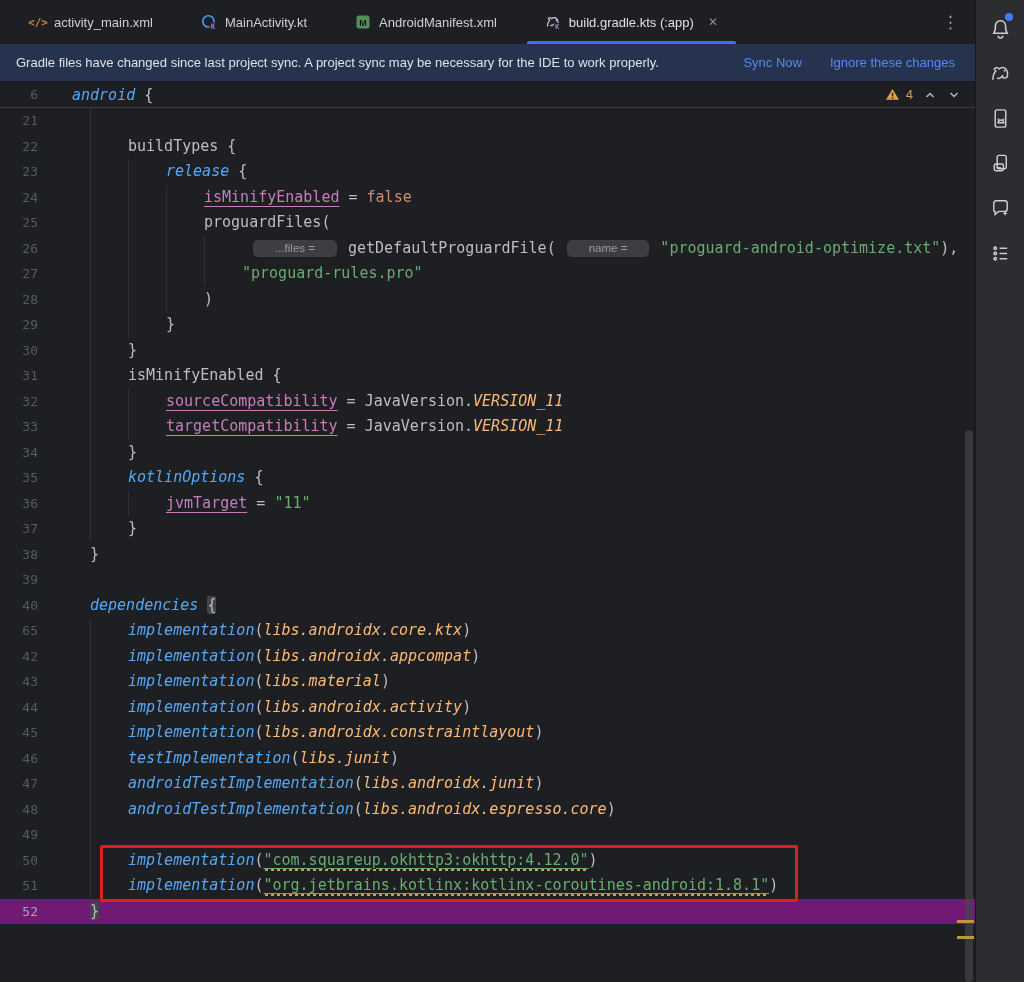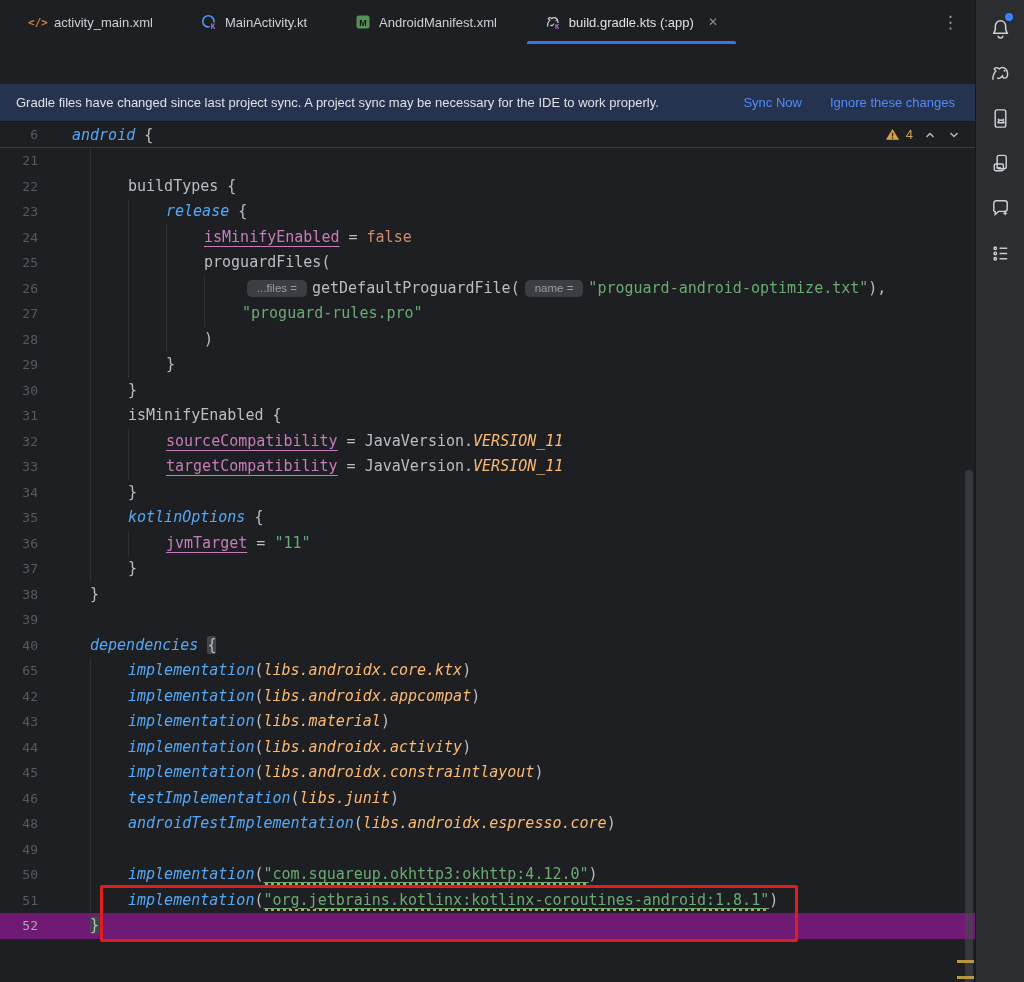--- a/index.html
+++ b/index.html
@@ -16,21 +16,21 @@
   .tab .underline { position:absolute; left:6px; right:6px; bottom:0; height:3px;
                     background:#3574f0; border-radius:2px 2px 0 0; }
   .tab .close { color:#8c8e94; font-size:12px; margin-left:6px; }
   .more { margin-left:auto; margin-right:16px; align-self:center; color:#9da0a8;
           font-size:17px; letter-spacing:0; line-height:1; }
   .ticon { width:16px; height:16px; display:inline-flex; align-items:center; justify-content:center; flex:none; }
   .xmlglyph { color:#cc8242; font-family:"DejaVu Sans Mono",monospace; font-size:11px; font-weight:bold; }
 
   
   .banner { height:37px; background:#26334f; display:flex; align-items:center;
-            padding:0 20px 0 16px; font-size:13px; color:#dfe1e5;margin-top:40px; }
+            padding:0 20px 0 16px; font-size:13px; color:#dfe1e5; }
   .banner .actions { margin-left:auto; display:flex; gap:28px; }
   .banner a { color:#548af7; text-decoration:none; font-size:13px; cursor:pointer; }
 
   
   .editor { position:relative; flex:1; background:#1e1f22; overflow:hidden; }
   .sticky { height:27px; display:flex; align-items:center; background:#1e1f22;
             border-top:1px solid #17181b; border-bottom:1px solid #393b40; }
   .gutter { flex:none; width:72px; text-align:right; padding-right:34px;
             font-family:"DejaVu Sans Mono",monospace; font-size:13px; color:#555b63; }
   .lbody { flex:1; white-space:pre; font-family:"DejaVu Sans Mono",monospace;
@@ -54,21 +54,21 @@
              text-decoration-thickness:1px; }
   .tk-pit  { color:#fdba74; font-style:italic; }
   .tk-kw   { color:#cf8e6d; }
   .tk-str  { color:#6aab73; }
   .tk-dep  { color:#6aab73; text-decoration:underline; text-underline-offset:3px;
              position:relative; }
   .tk-dep::after { content:""; position:absolute; left:2px; right:2px; bottom:-2px; height:2px;
              background:repeating-linear-gradient(90deg,#c7a24a 0 3px,transparent 3px 6px); }
   .tk-inlay { display:inline-block; background:#3c3e43; color:#9a9da4;
               font-family:"Liberation Sans",sans-serif; font-style:normal; font-size:11.5px;
-              line-height:15px; padding:1px 10px; border-radius:5px; margin:0 5px;
+              line-height:15px; padding:1px 22px; border-radius:5px; margin:0 11px;
               vertical-align:1px; }
   .tk-brhl { color:#bcbec4; background:#43454a; border-radius:2px; }
 
   
   .redbox { position:absolute; left:100px; top:764px; width:698px; height:57px;
             border:3px solid #e01e1e; border-radius:2px; pointer-events:none; z-index:5; }
   .scroll-thumb { position:absolute; right:2px; top:349px; width:8px; height:552px;
                   background:#45474d; opacity:.65; border-radius:4px; }
   .stripe-mark { position:absolute; right:1px; width:17px; height:3px; background:#b9973a; z-index:6; }
   .stripe-mark.m1 { top:839px; }
@@ -264,20 +264,24 @@
           </div>
           <div class="line">
             <span class="gutter">45</span>
             <span class="lbody"><span class="ind"></span><span class="tk-fn">implementation</span><span class="tk-pl">(</span><span class="tk-pit">libs.androidx.constraintlayout</span><span class="tk-pl">)</span></span>
           </div>
           <div class="line">
             <span class="gutter">46</span>
             <span class="lbody"><span class="ind"></span><span class="tk-fn">testImplementation</span><span class="tk-pl">(</span><span class="tk-pit">libs.junit</span><span class="tk-pl">)</span></span>
           </div>
           <div class="line">
+            <span class="gutter">47</span>
+            <span class="lbody"><span class="ind"></span><span class="tk-fn">androidTestImplementation</span><span class="tk-pl">(</span><span class="tk-pit">libs.androidx.junit</span><span class="tk-pl">)</span></span>
+          </div>
+          <div class="line">
             <span class="gutter">48</span>
             <span class="lbody"><span class="ind"></span><span class="tk-fn">androidTestImplementation</span><span class="tk-pl">(</span><span class="tk-pit">libs.androidx.espresso.core</span><span class="tk-pl">)</span></span>
           </div>
           <div class="line">
             <span class="gutter">49</span>
             <span class="lbody"><span class="ind"></span></span>
           </div>
           <div class="line">
             <span class="gutter">50</span>
             <span class="lbody"><span class="ind"></span><span class="tk-fn">implementation</span><span class="tk-pl">(</span><span class="tk-dep">"com.squareup.okhttp3:okhttp:4.12.0"</span><span class="tk-pl">)</span></span>

